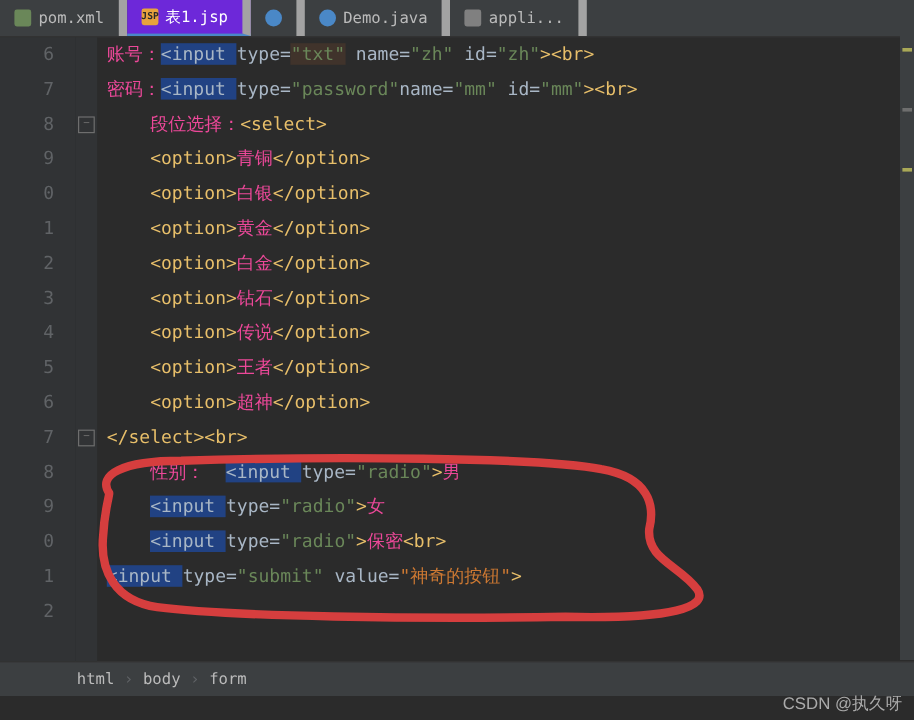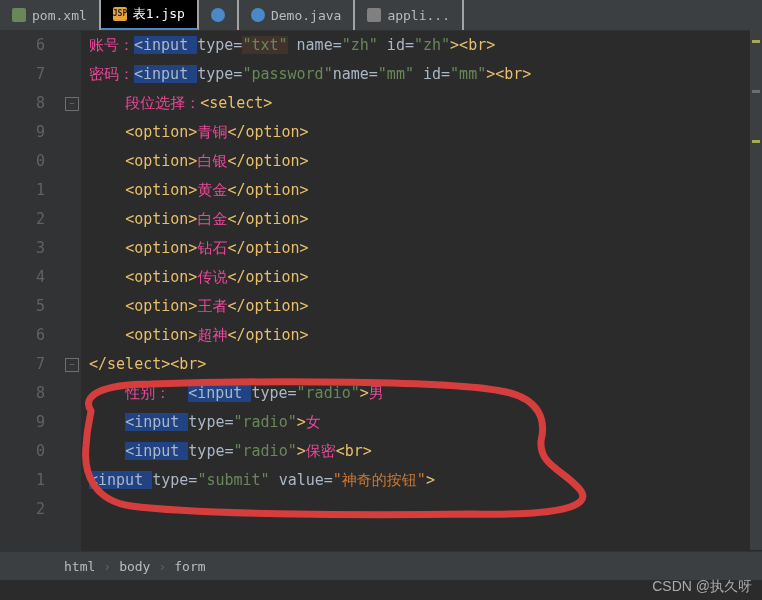--- a/index.html
+++ b/index.html
@@ -19,24 +19,24 @@
     height: 30px;
     border-bottom: 1px solid #323232;
   }
   .tab {
     display: flex;
     align-items: center;
     padding: 0 12px;
     color: #bbbbbb;
     font-size: 13px;
     gap: 6px;
-    border-right: 2px solid #a3a3a3;
+    border-right: 7px solid #a3a3a3;
   }
   .tab.active {
-    background: #000000;
+    background: #6d28d9;
     border-bottom: 2px solid #4a88c7;
     color: #ffffff;
   }
   .tab-icon {
     width: 14px;
     height: 14px;
     display: inline-block;
   }
   .jsp-icon {
     background: #e8a33d;

